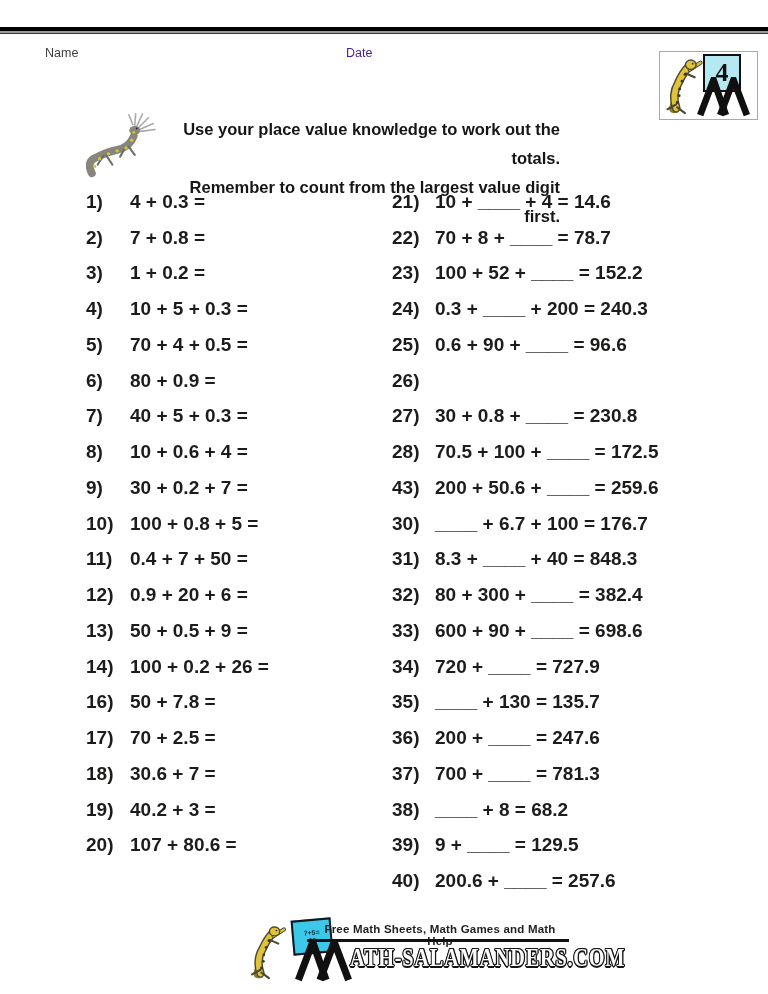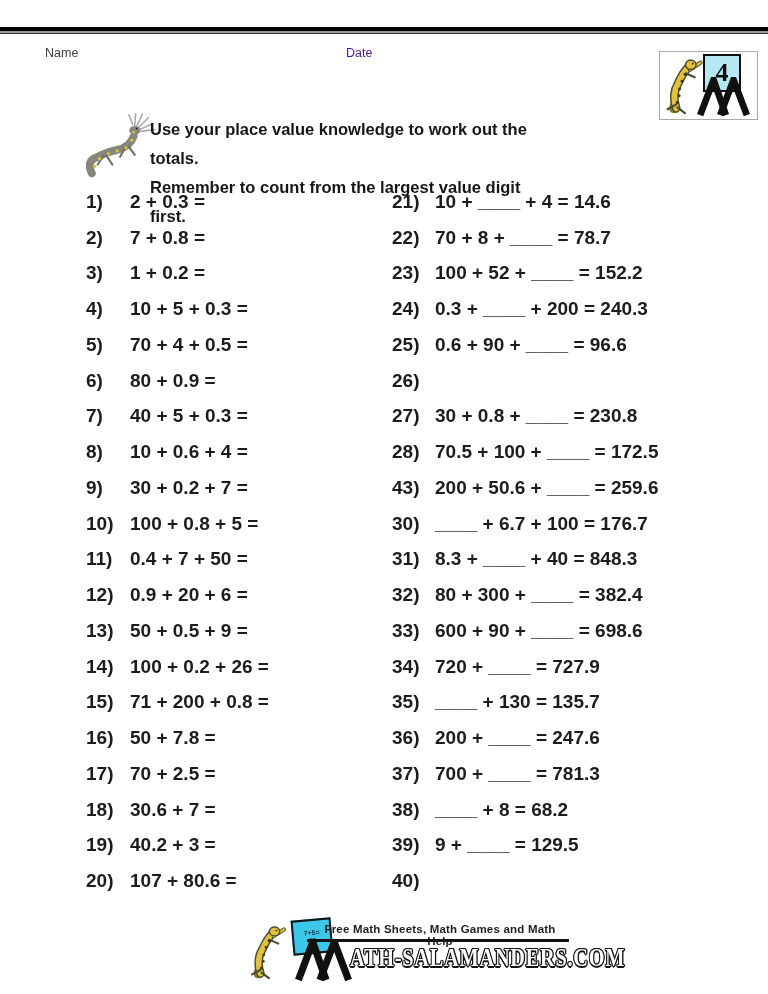--- a/index.html
+++ b/index.html
@@ -20,21 +20,21 @@
   .grade-square{position:absolute; left:43px; top:2px; width:34px; height:34px;
     background:#b5e8f0; border:2px solid #101010; display:flex; align-items:center; justify-content:center;
     font-family:"Liberation Serif", serif; font-weight:bold; font-size:26px; color:#101010;}
   .logo-box .mglyph{position:absolute; left:36px; top:25px; width:56px; height:40px;}
 
   .title{position:absolute; left:42px; top:79px; margin:0;
     font-family:"Liberation Serif", serif; font-weight:600; font-size:27px;
     letter-spacing:0.3px; color:var(--title-blue,#30608f);}
 
   .instr-sal{position:absolute; left:86px; top:110px; width:76px; height:72px;}
-  .instructions{position:absolute; left:150px; top:115px; width:410px; text-align:left;
+  .instructions{position:absolute; left:150px; top:115px; width:410px; text-align:right;
     font-size:16.5px; font-weight:600; line-height:29px; color:#161616;}
 
   
   .pcol{position:absolute; top:184px;}
   .pcol-left{left:86px;}
   .pcol-right{left:392px;}
   .prow{height:35.75px; display:flex; align-items:center;
     font-size:19px; font-weight:600; color:#1c1c1b; white-space:nowrap;}
   .pnum{display:inline-block; width:44px; flex:0 0 44px;}
   .pcol-right .pnum{width:43px; flex-basis:43px;}
@@ -137,21 +137,21 @@
       <use href="#sal-crawl"></use>
     </svg>
   <div class="instructions">
     <div>Use your place value knowledge to work out the totals.</div>
     <div>Remember to count from the largest value digit first.</div>
   </div>
 
   <div class="pcol pcol-left">
       <div class="prow">
         <span class="pnum">1)</span>
-        <span class="pexpr">2 + 0.3 =</span>
+        <span class="pexpr">4 + 0.3 =</span>
       </div>
       <div class="prow">
         <span class="pnum">2)</span>
         <span class="pexpr">7 + 0.8 =</span>
       </div>
       <div class="prow">
         <span class="pnum">3)</span>
         <span class="pexpr">1 + 0.2 =</span>
       </div>
       <div class="prow">
@@ -192,24 +192,20 @@
       </div>
       <div class="prow">
         <span class="pnum">13)</span>
         <span class="pexpr">50 + 0.5 + 9 =</span>
       </div>
       <div class="prow">
         <span class="pnum">14)</span>
         <span class="pexpr">100 + 0.2 + 26 =</span>
       </div>
       <div class="prow">
-        <span class="pnum">15)</span>
-        <span class="pexpr">71 + 200 + 0.8 =</span>
-      </div>
-      <div class="prow">
         <span class="pnum">16)</span>
         <span class="pexpr">50 + 7.8 =</span>
       </div>
       <div class="prow">
         <span class="pnum">17)</span>
         <span class="pexpr">70 + 2.5 =</span>
       </div>
       <div class="prow">
         <span class="pnum">18)</span>
         <span class="pexpr">30.6 + 7 =</span>
@@ -294,20 +290,21 @@
       <div class="prow">
         <span class="pnum">38)</span>
         <span class="pexpr">____ + 8 = 68.2</span>
       </div>
       <div class="prow">
         <span class="pnum">39)</span>
         <span class="pexpr">9 + ____ = 129.5</span>
       </div>
       <div class="prow">
         <span class="pnum">40)</span>
+        <span class="pexpr">200.6 + ____ = 257.6</span>
       </div>
     </div>
 
   <div class="footer">
     <svg class="sal" viewBox="0 0 40 62">
         <use href="#sal-stand"></use>
       </svg>
     <div class="board">
       <span>7+5=</span>
       <span>33</span>

